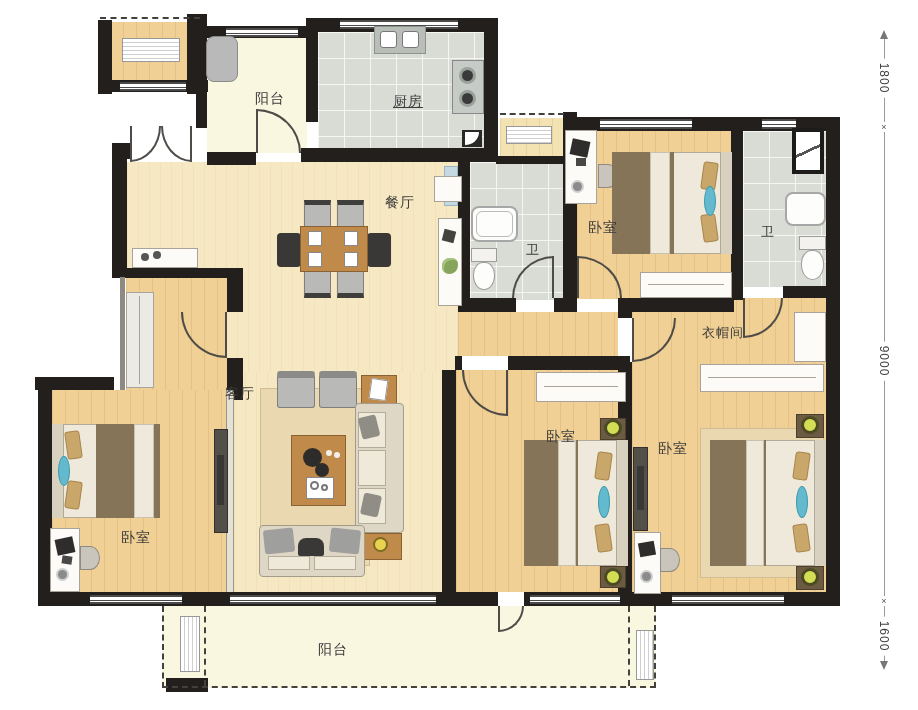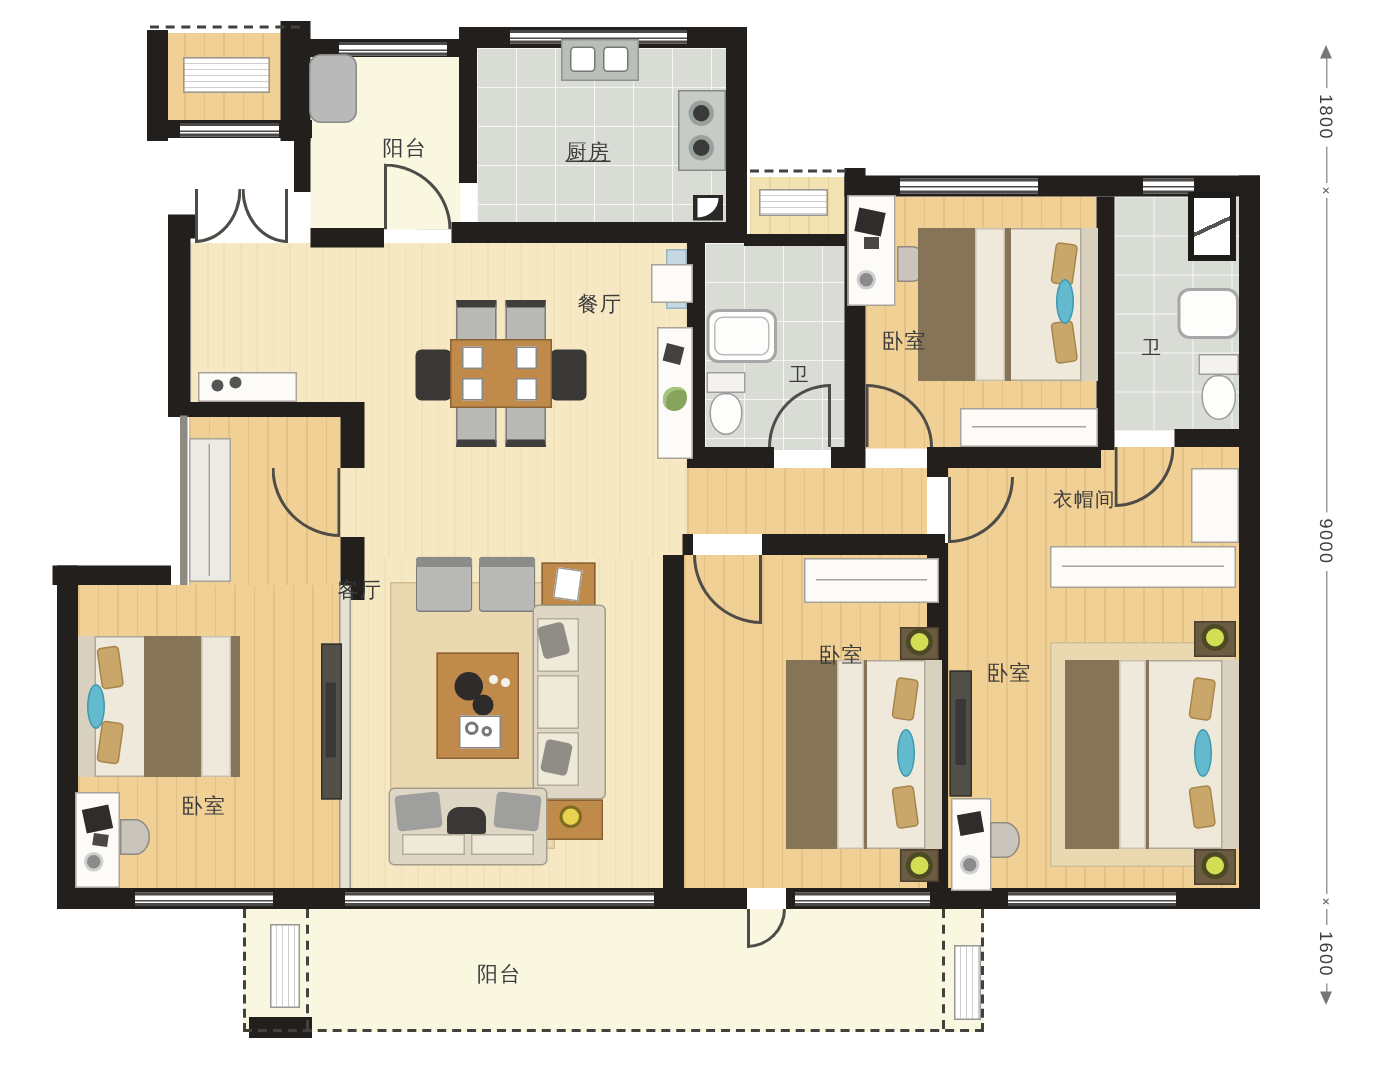--- a/index.html
+++ b/index.html
@@ -292,21 +292,21 @@
   <i class="el" style="left:796px;top:414px;width:28px;height:24px;background:#6b5b43;border:1px solid #4c3f2c;"></i>
   <i class="lamp" style="left:801px;top:416px;width:18px;height:18px;"></i>
   <i class="el" style="left:796px;top:566px;width:28px;height:24px;background:#6b5b43;border:1px solid #4c3f2c;"></i>
   <i class="lamp" style="left:801px;top:568px;width:18px;height:18px;"></i>
   <i class="white" style="left:634px;top:532px;width:27px;height:62px;"></i>
   <i class="el" style="left:639px;top:542px;width:16px;height:14px;background:#2f2d2b;transform:rotate(-10deg);"></i>
   <i class="el" style="left:660px;top:548px;width:20px;height:24px;background:#c9c5bc;border:1px solid #8f8b82;border-radius:0 50% 50% 0;"></i>
   <i class="el" style="left:642px;top:572px;width:9px;height:9px;background:#8b8b8b;border-radius:50%;box-shadow:0 0 0 2px #cfcfcf;"></i>
 
   <div class="lbl" style="left:270px;top:99px;">阳台</div>
-  <div class="lbl" style="left:392px;top:102px;text-decoration:underline;">厨房</div>
+  <div class="lbl" style="left:408px;top:102px;text-decoration:underline;">厨房</div>
   <div class="lbl" style="left:400px;top:203px;">餐厅</div>
   <div class="lbl sm" style="left:533px;top:250px;">卫</div>
   <div class="lbl" style="left:603px;top:228px;">卧室</div>
   <div class="lbl sm" style="left:768px;top:232px;">卫</div>
   <div class="lbl sm" style="left:723px;top:333px;">衣帽间</div>
   <div class="lbl" style="left:240px;top:394px;">客厅</div>
   <div class="lbl" style="left:136px;top:538px;">卧室</div>
   <div class="lbl" style="left:561px;top:437px;">卧室</div>
   <div class="lbl" style="left:673px;top:449px;">卧室</div>
   <div class="lbl" style="left:333px;top:650px;">阳台</div>

